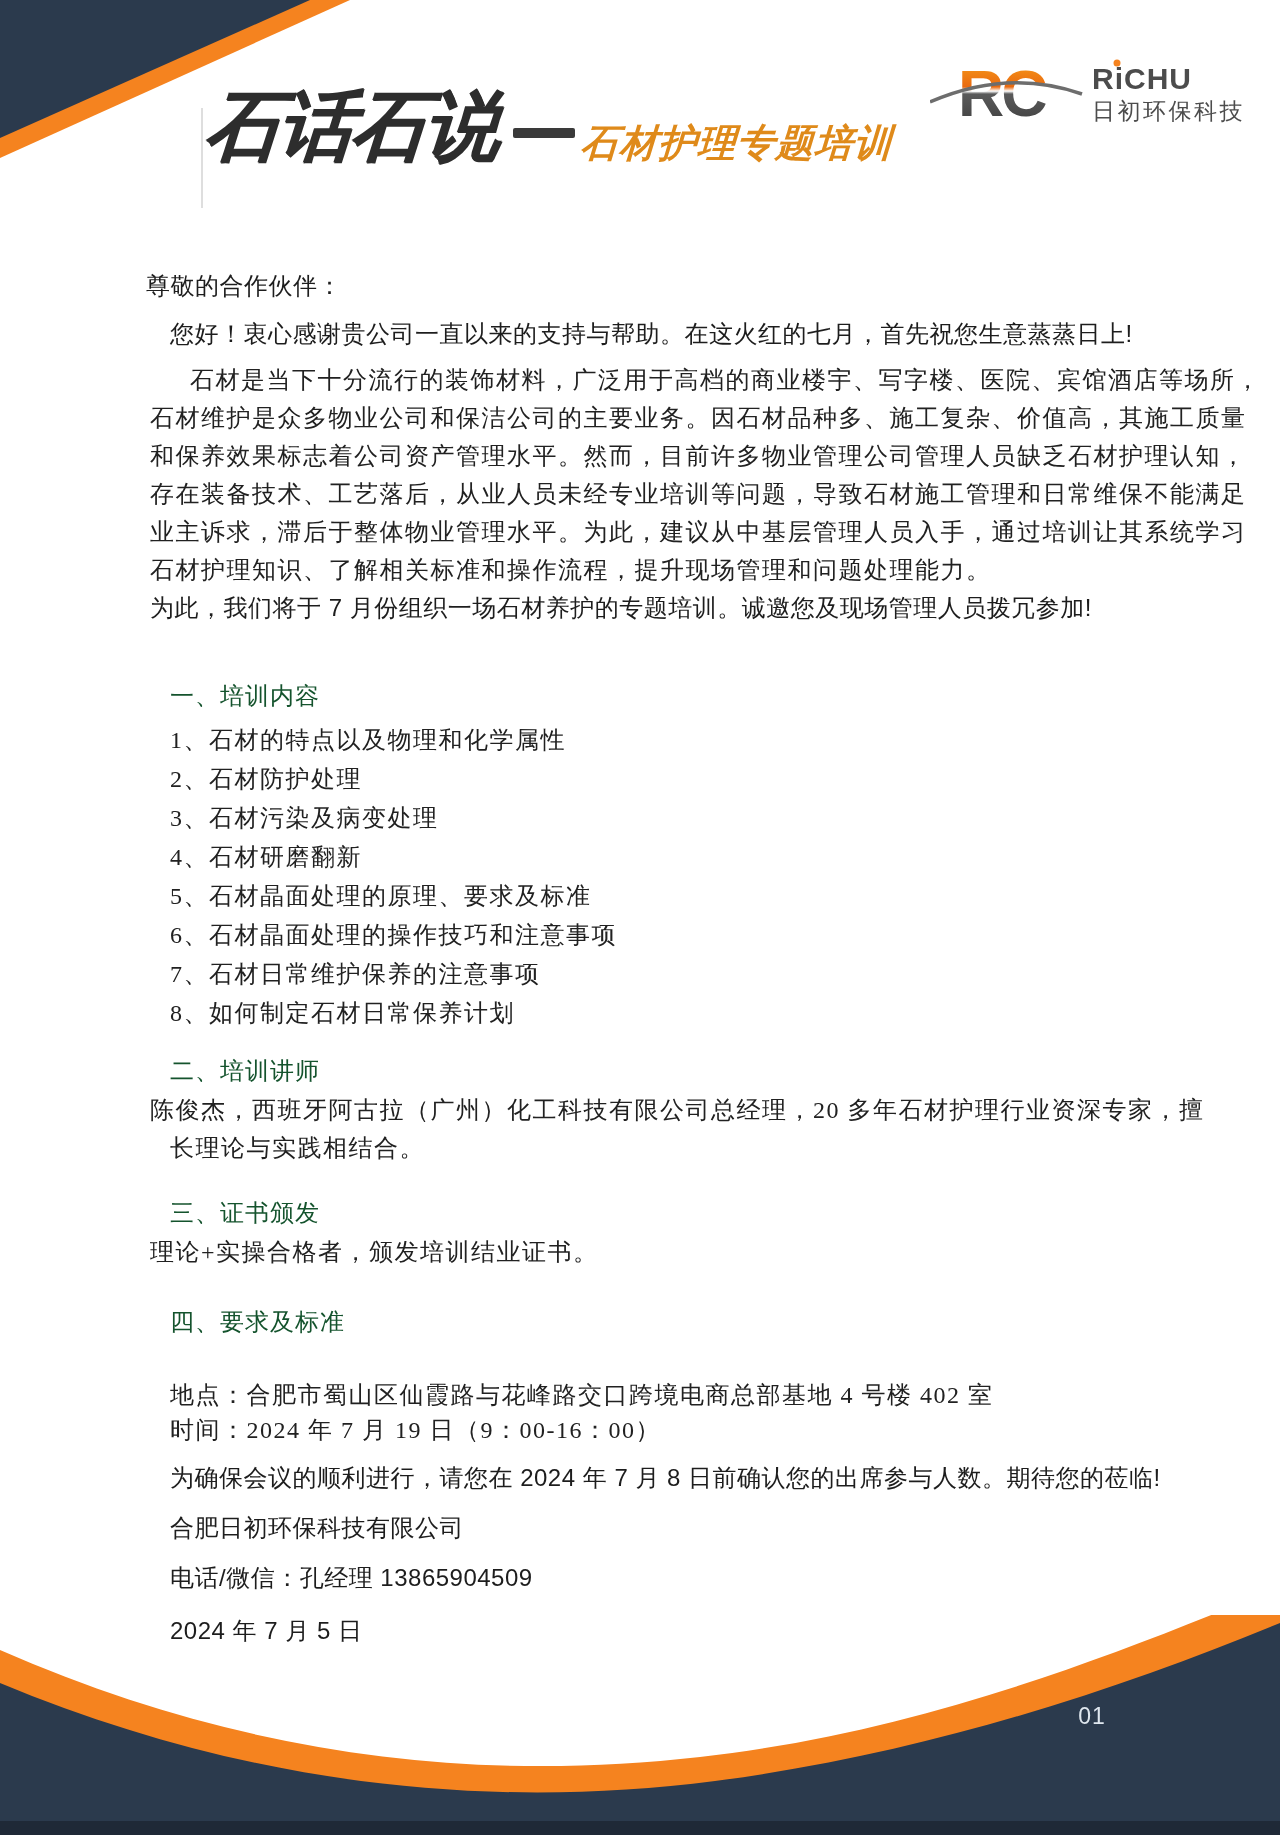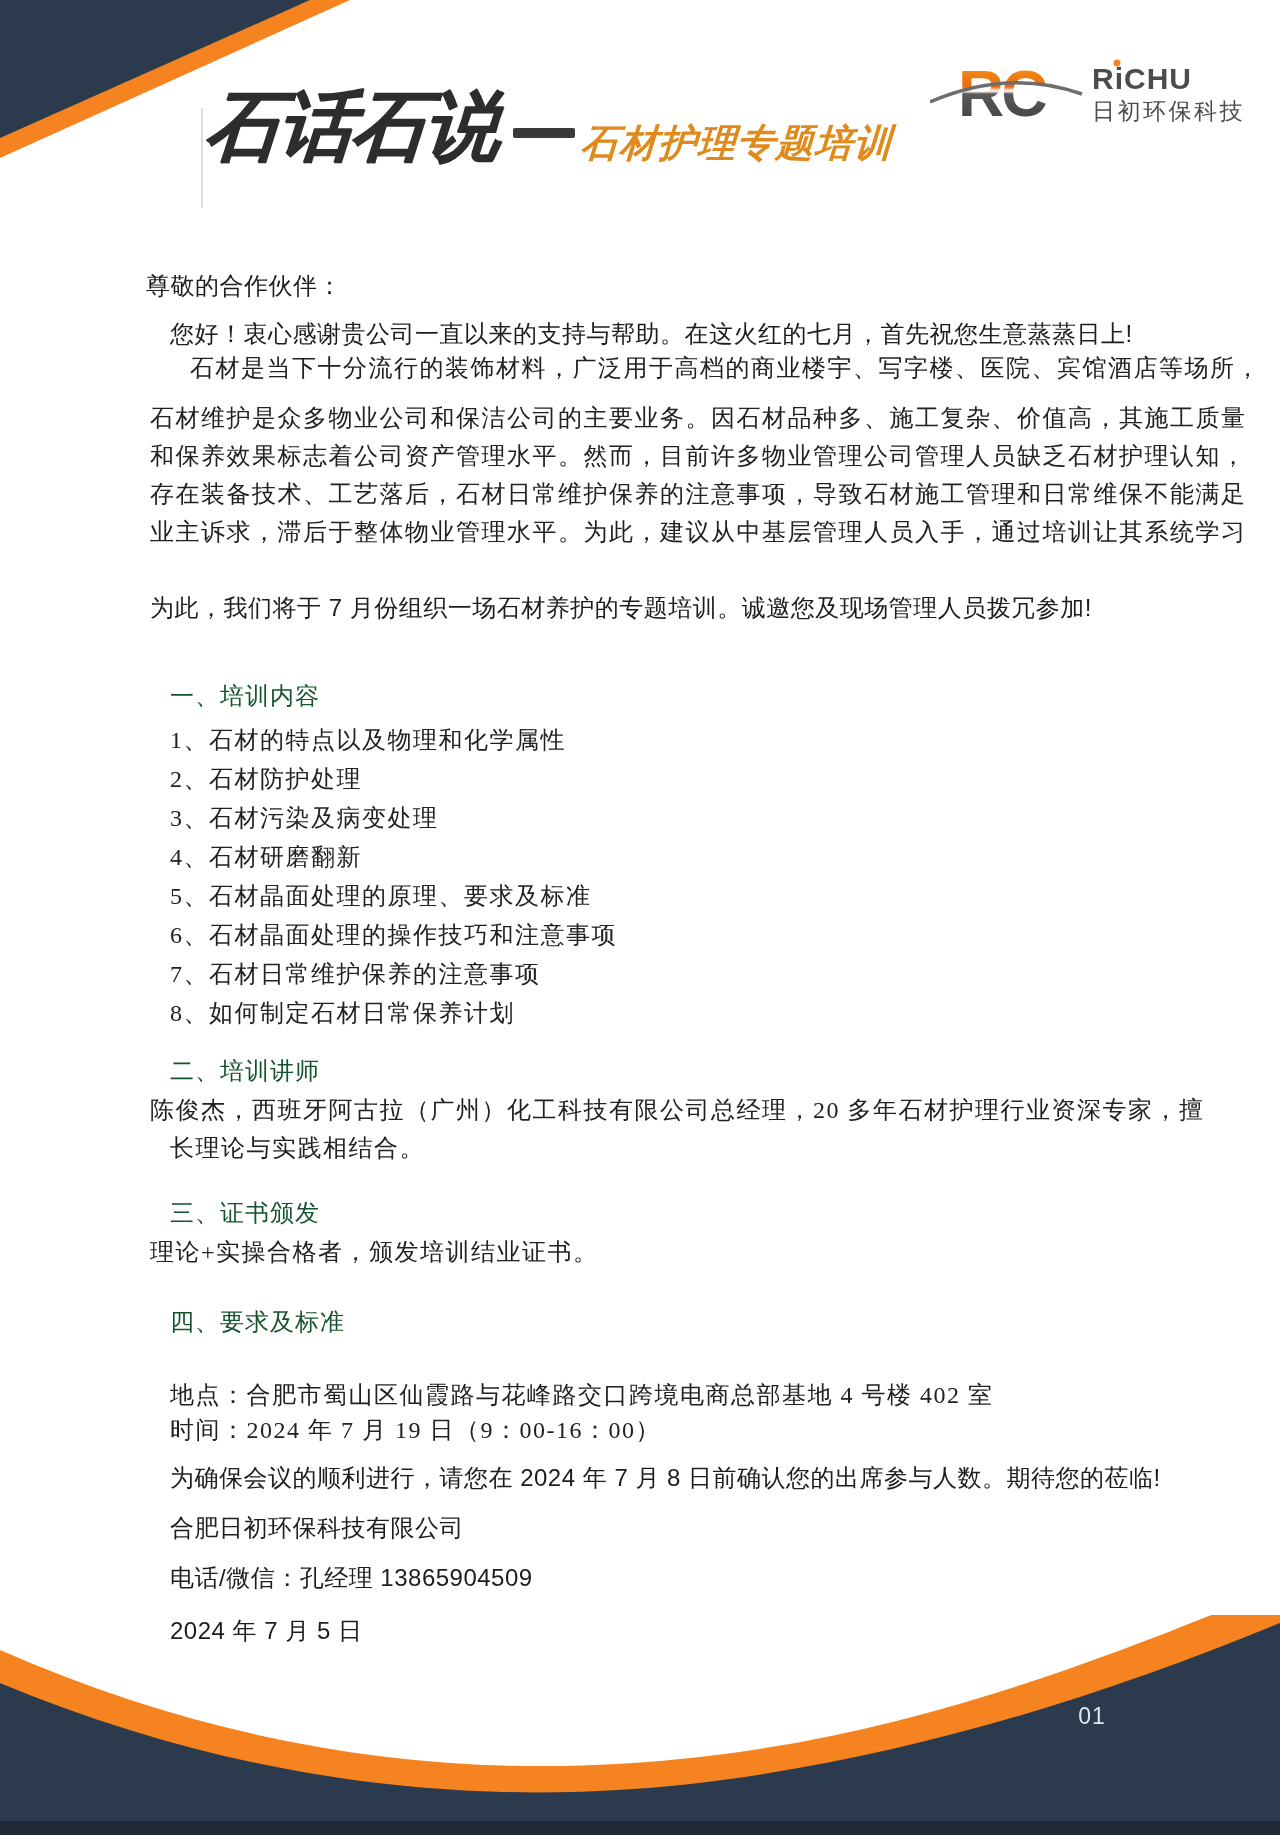--- a/index.html
+++ b/index.html
@@ -83,25 +83,26 @@
     <text x="28" y="64" font-family="Liberation Sans,sans-serif" font-size="64" font-weight="bold" letter-spacing="-3" fill="url(#rcgrad)">RC</text>
     <path d="M0,50 Q78,16 152,42" stroke="#6d6d6d" stroke-width="3.5" fill="none"></path>
     <circle cx="187" cy="11" r="3.5" fill="#f5831f"></circle>
     <text x="162" y="37" font-family="Liberation Sans,sans-serif" font-size="30" font-weight="bold" letter-spacing="1" fill="#4c4c4c">RiCHU</text>
     <text x="162" y="67" font-family="Liberation Sans,sans-serif" font-size="23" letter-spacing="2.5" fill="#4c4c4c">日初环保科技</text>
   </svg>
 
   <div class="line sans" style="left:146px;top:272px;">尊敬的合作伙伴：</div>
   <div class="line sans" style="left:170px;top:320px;">您好！衷心感谢贵公司一直以来的支持与帮助。在这火红的七月，首先祝您生意蒸蒸日上!</div>
 
-  <div class="line serif" style="left:190px;top:354px;">石材是当下十分流行的装饰材料，广泛用于高档的商业楼宇、写字楼、医院、宾馆酒店等场所，</div>
+  <div class="line serif" style="left:190px;top:366px;">石材是当下十分流行的装饰材料，广泛用于高档的商业楼宇、写字楼、医院、宾馆酒店等场所，</div>
   <div class="line serif" style="left:150px;top:404px;">石材维护是众多物业公司和保洁公司的主要业务。因石材品种多、施工复杂、价值高，其施工质量</div>
   <div class="line serif" style="left:150px;top:442px;">和保养效果标志着公司资产管理水平。然而，目前许多物业管理公司管理人员缺乏石材护理认知，</div>
-  <div class="line serif" style="left:150px;top:480px;">存在装备技术、工艺落后，石材日常维护保养的注意事项，导致石材施工管理和日常维保不能满足</div>
+  <div class="line serif" style="left:150px;top:480px;">存在装备技术、工艺落后，从业人员未经专业培训等问题，导致石材施工管理和日常维保不能满足</div>
   <div class="line serif" style="left:150px;top:518px;">业主诉求，滞后于整体物业管理水平。为此，建议从中基层管理人员入手，通过培训让其系统学习</div>
+  <div class="line serif" style="left:150px;top:556px;">石材护理知识、了解相关标准和操作流程，提升现场管理和问题处理能力。</div>
 
   <div class="line sans" style="left:150px;top:594px;">为此，我们将于 7 月份组织一场石材养护的专题培训。诚邀您及现场管理人员拨冗参加!</div>
 
   <div class="line headsans" style="left:170px;top:682px;">一、培训内容</div>
   <div class="line serif" style="left:170px;top:726px;">1、石材的特点以及物理和化学属性</div>
   <div class="line serif" style="left:170px;top:765px;">2、石材防护处理</div>
   <div class="line serif" style="left:170px;top:804px;">3、石材污染及病变处理</div>
   <div class="line serif" style="left:170px;top:843px;">4、石材研磨翻新</div>
   <div class="line serif" style="left:170px;top:882px;">5、石材晶面处理的原理、要求及标准</div>
   <div class="line serif" style="left:170px;top:921px;">6、石材晶面处理的操作技巧和注意事项</div>

